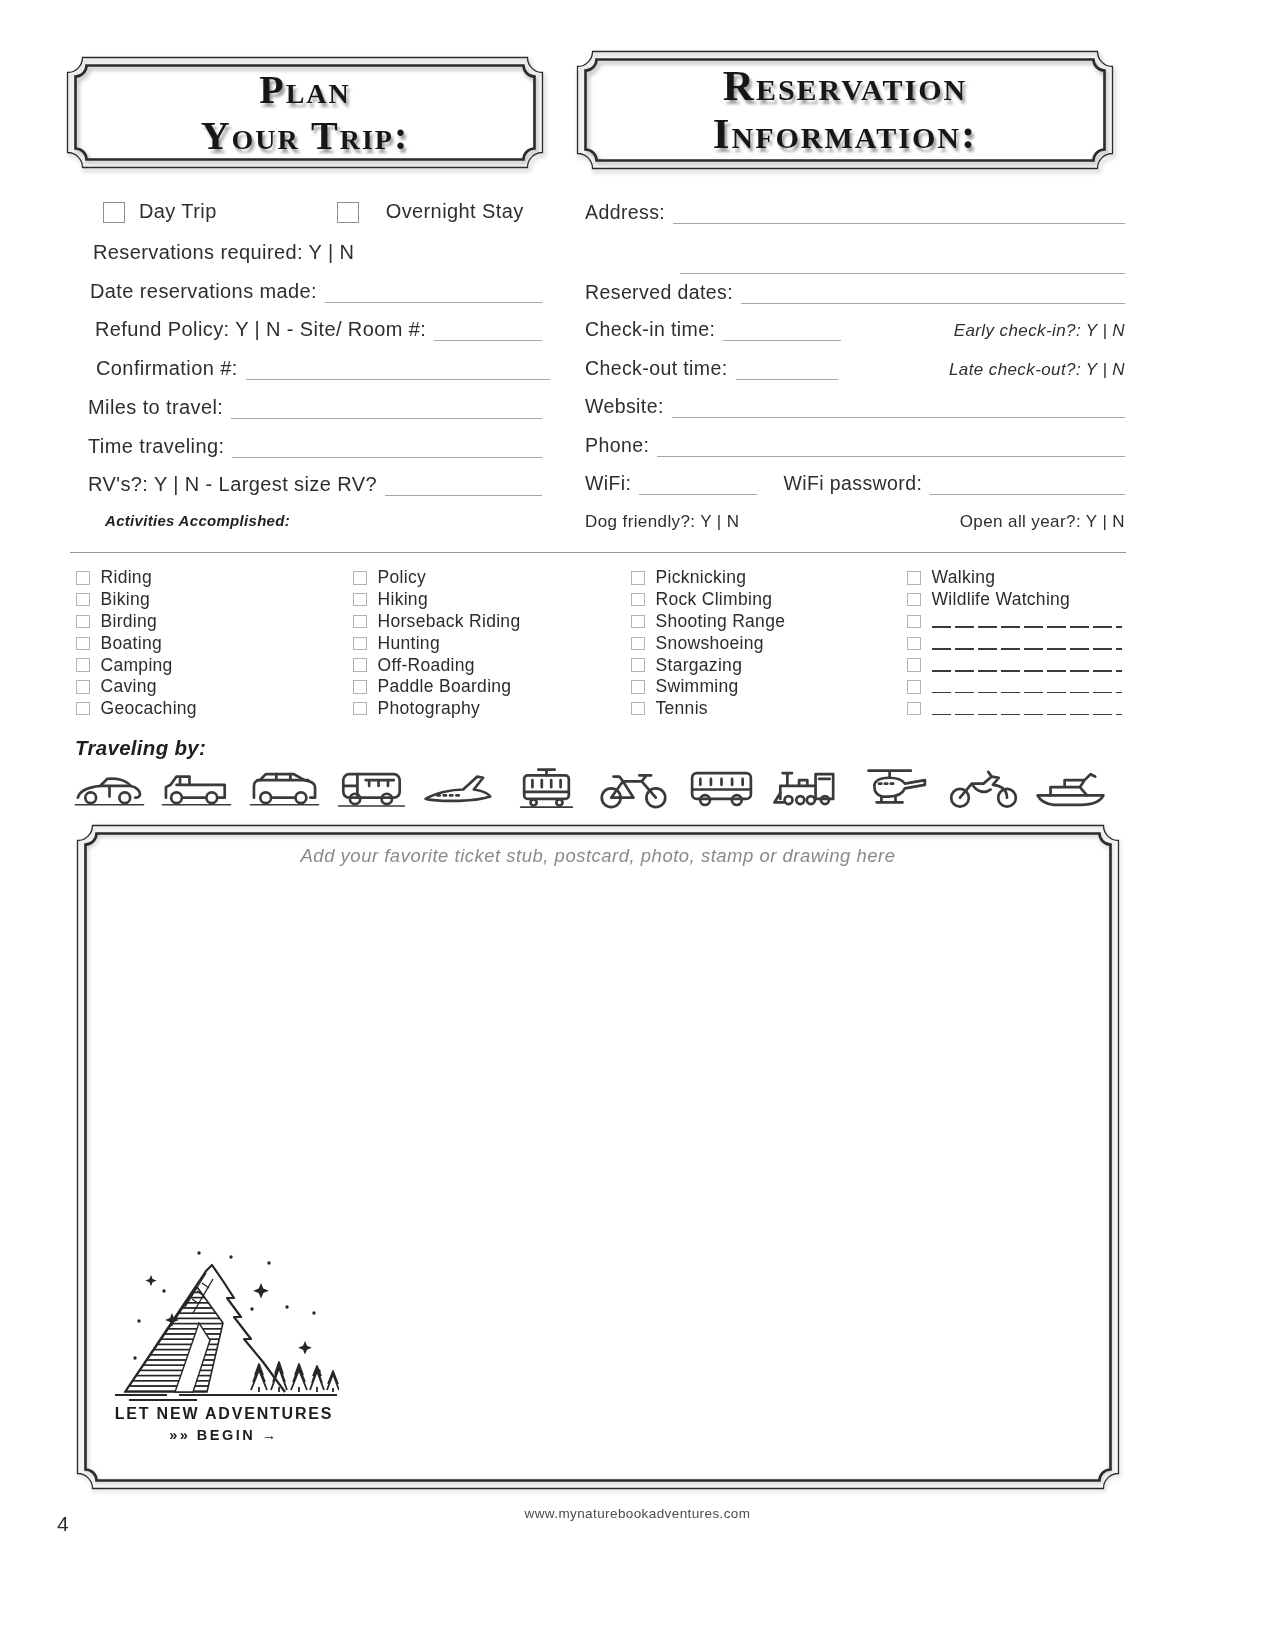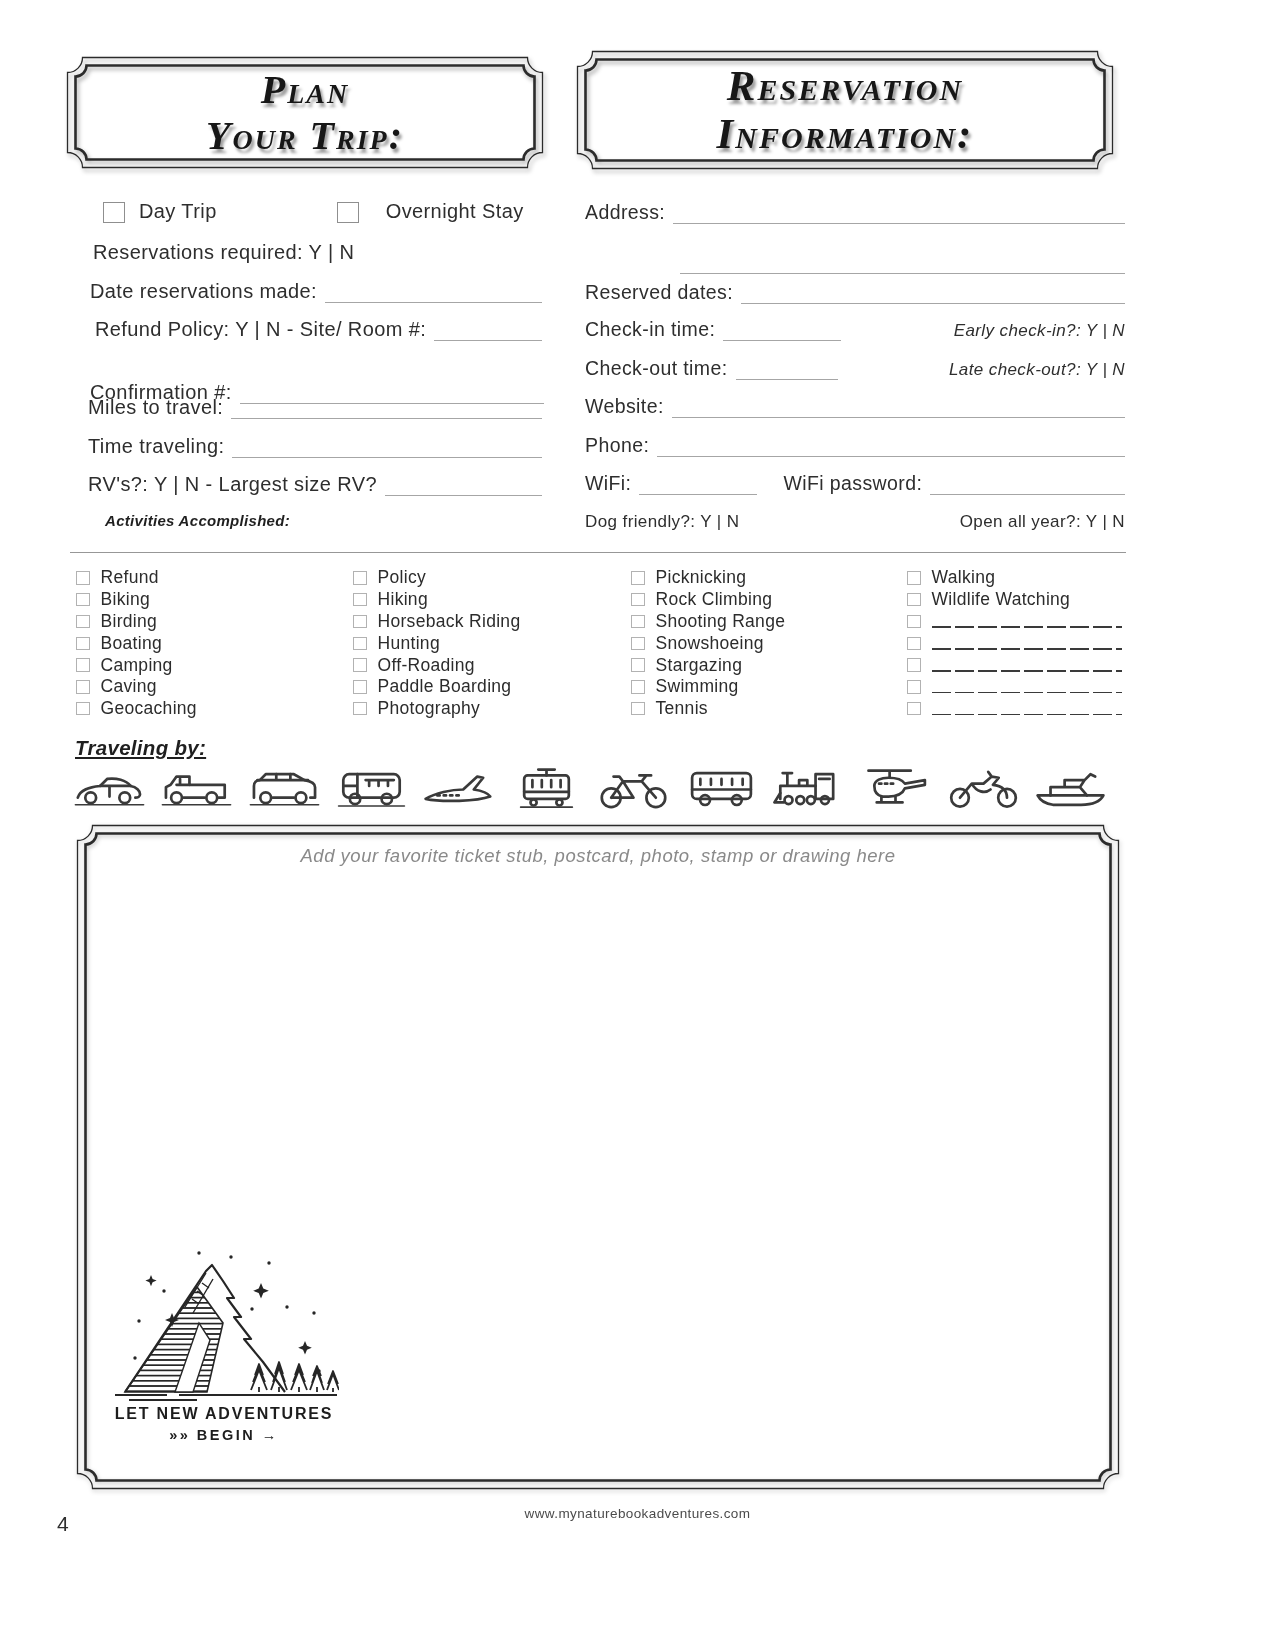--- a/index.html
+++ b/index.html
@@ -1,20 +1,20 @@
 <!DOCTYPE html>
 <html><head>
 <meta charset="utf-8">
 <style>
   html,body{margin:0;padding:0;background:#e8e8e8;}
   #page{position:relative;width:1275px;height:1650px;background:#ffffff;overflow:hidden;
         font-family:"Liberation Sans","DejaVu Sans",sans-serif;color:#2e2e2e;}
 
   
-  .plaque{position:absolute;font-style:italic;}
+  .plaque{position:absolute;}
   .plaque svg{position:absolute;inset:0;filter:drop-shadow(2px 3px 2px rgba(0,0,0,0.35));}
   .plaque .ptitle{position:absolute;inset:0;display:flex;flex-direction:column;justify-content:center;
         align-items:center;text-align:center;
         font-family:"Liberation Serif","DejaVu Serif",serif;font-variant:small-caps;font-weight:600;
         color:#171717;text-shadow:2.5px 3.5px 3px rgba(0,0,0,0.38);}
   #plaque-left  .ptitle{font-size:40px;line-height:1.14;letter-spacing:2px;}
   #plaque-right .ptitle{font-size:43px;line-height:1.12;letter-spacing:2px;}
 
   
   .frow{position:absolute;display:flex;align-items:flex-end;}
@@ -104,21 +104,21 @@
   <div class="frow" style="left:90px;top:280px;width:452px;">
     <span class="lbl fs20">Date reservations made:</span>
     <span class="uline"></span>
   </div>
 
   <div class="frow" style="left:95px;top:318px;width:447px;">
     <span class="lbl fs20">Refund Policy: Y | N - Site/ Room #:</span>
     <span class="uline"></span>
   </div>
 
-  <div class="frow" style="left:90px;top:357px;width:454px;margin-top:24px;">
+  <div class="frow" style="left:96px;top:357px;width:454px;">
     <span class="lbl fs20">Confirmation #:</span>
     <span class="uline"></span>
   </div>
 
   <div class="frow" style="left:88px;top:396px;width:454px;">
     <span class="lbl fs20">Miles to travel:</span>
     <span class="uline"></span>
   </div>
 
   <div class="frow" style="left:88px;top:435px;width:454px;">
@@ -181,21 +181,21 @@
     <span class="lbl fs17">Dog friendly?: Y | N</span>
     <span class="lbl fs17">Open all year?: Y | N</span>
   </div>
 
   <div class="divider"></div>
 
   <div id="activities">
     <div>
         <div class="act-row">
           <span class="cb"></span>
-          <span class="act-label">Refund</span>
+          <span class="act-label">Riding</span>
         </div>
         <div class="act-row">
           <span class="cb"></span>
           <span class="act-label">Biking</span>
         </div>
         <div class="act-row">
           <span class="cb"></span>
           <span class="act-label">Birding</span>
         </div>
         <div class="act-row">
@@ -300,21 +300,21 @@
           <span class="cb"></span>
           <span class="act-blank"></span>
         </div>
         <div class="act-row">
           <span class="cb"></span>
           <span class="act-blank"></span>
         </div>
       </div>
   </div>
 
-  <div class="section-head" style="left:75px;top:736px;font-size:20.5px;text-decoration:underline;">Traveling by:</div>
+  <div class="section-head" style="left:75px;top:736px;font-size:20.5px;">Traveling by:</div>
   <div id="vehicles">
       <span class="vehicle"><svg viewBox="0 0 64 40">
           <path d="M5 27 C7 20 15 18 24 17 L30 11 C38 10 46 12 50 17 C55 18 58 21 58 24 C58 26 56 27 54 27"></path>
           <path d="M32 17 V26 M24 17 H50"></path>
           <circle cx="16" cy="27" r="4.6"></circle>
           <circle cx="45" cy="27" r="4.6"></circle>
           <path d="M3 33 H61" stroke-width="1.4"></path>
         </svg></span>
       <span class="vehicle"><svg viewBox="0 0 64 40">
           <path d="M6 27 V18 L10 16 L15 9 H26 V16 H56 V27 H51"></path>

